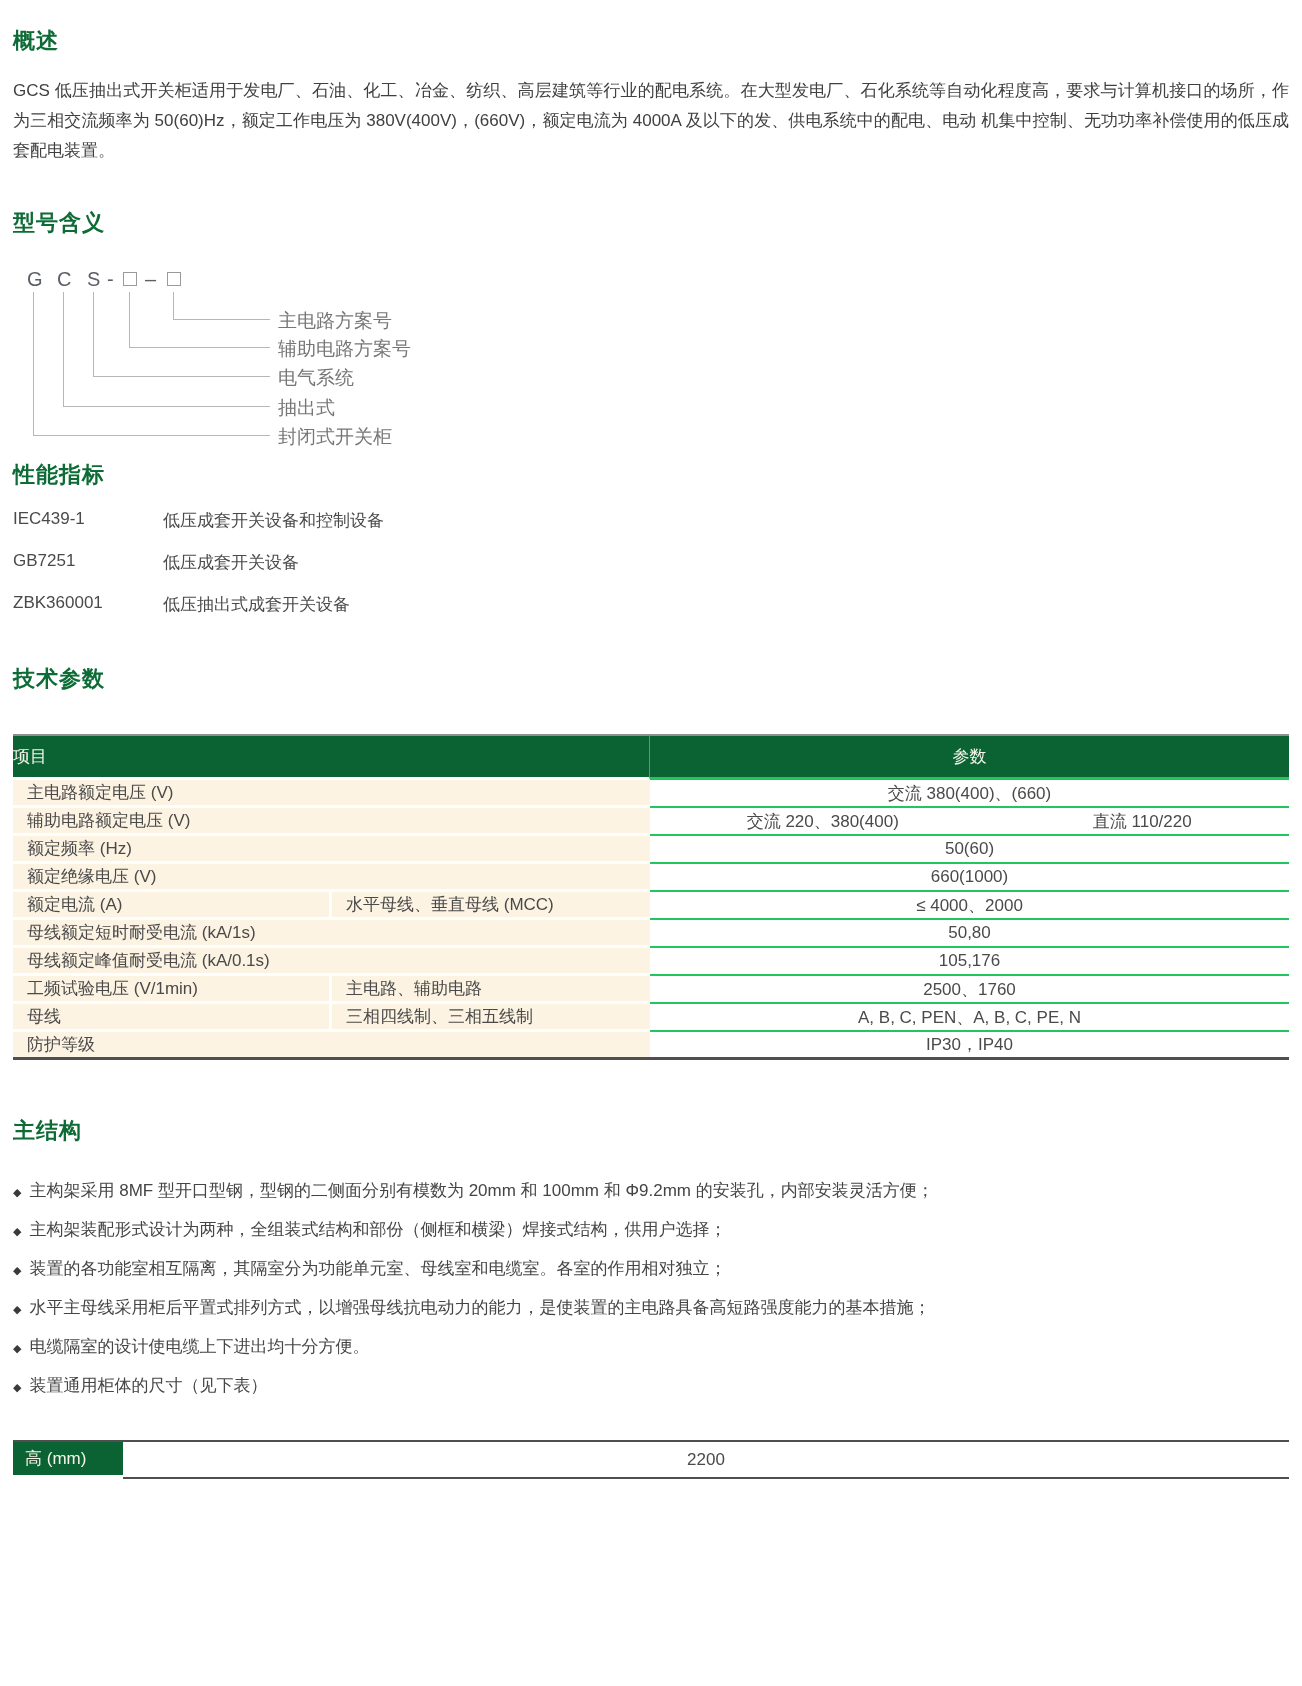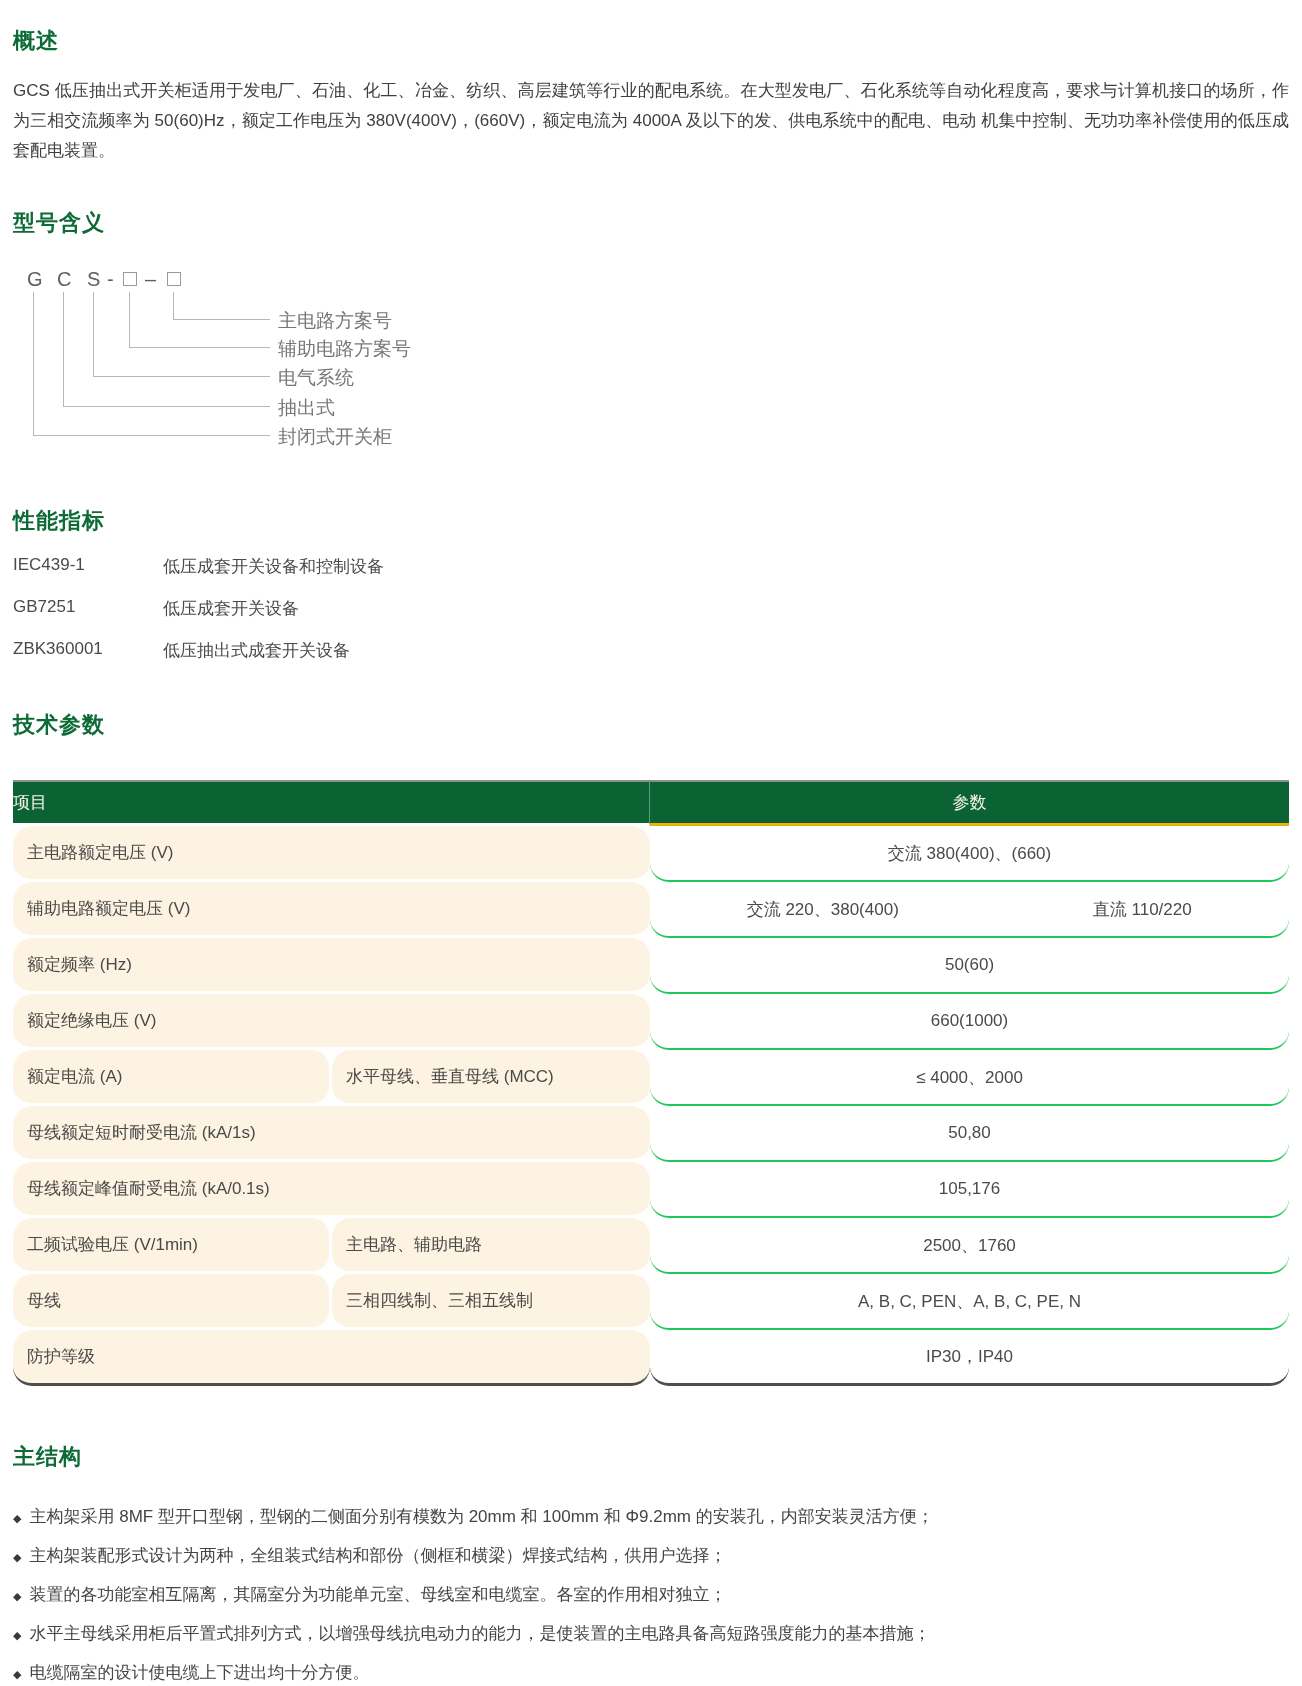--- a/index.html
+++ b/index.html
@@ -25,39 +25,39 @@
   .diagram .box {
     position:absolute; top:4px; width:14px; height:14px;
     border:1px solid #9a9a9a; background:#fff;
   }
   .diagram .lshape {
     position:absolute; border-left:1px solid #b7b7b7; border-bottom:1px solid #b7b7b7;
   }
   .diagram .dlabel { position:absolute; left:265px; font-size:19px; color:#767676; white-space:nowrap; }
 
   
-  .perf-section { margin-top:46px; }
+  .perf-section { }
   .perf-intro { font-size:17px; margin-top:26px; color:#4a4a4a; }
   .std-row { font-size:17px; margin-top:19px; color:#4a4a4a; display:flex;gap:40px; }
   .std-code { width:110px; flex:0 0 110px; }
   .std-desc { }
 
   
   .tech-section { margin-top:48px; }
   table.tech { width:1276px; border-collapse:separate; border-spacing:0; table-layout:fixed; margin-top:40px; font-size:17px; }
   table.tech col.c1 { width:319px; }
   table.tech col.c2 { width:318px; }
   table.tech col.c3 { width:639px; }
   table.tech th {
     background:#0b6233; color:#f7f4ea; font-weight:normal; height:46px;
     border-top:2px solid #8f8f8f;
   }
   table.tech th.h-item { text-align:left; border-right:1px solid rgba(255,255,255,0.35); border-bottom:3px solid #ffffff; }
-  table.tech th.h-param { text-align:center; border-bottom:3px solid #eab308; }
-  table.tech td { height:56px; vertical-align:middle;border-radius:19px; }
+  table.tech th.h-param { text-align:center; border-bottom:3px solid #22c55e; }
+  table.tech td { height:28px; vertical-align:middle; }
   table.tech td.item, table.tech td.sub {
     background:#fcf3e2; text-align:left; padding-left:14px; color:#4a4a4a;
     border-bottom:3px solid #ffffff;
   }
   table.tech td.item.split { border-right:3px solid #ffffff; }
   table.tech td.val { background:#ffffff; text-align:center; color:#4a4a4a; border-bottom:2px solid #22c55e; }
   table.tech tr.last td.item, table.tech tr.last td.sub { border-bottom:3px solid #4f4f4f; }
   table.tech tr.last td.val { border-bottom:3px solid #4f4f4f; }
   .val-split { display:flex; }
   .val-split span { flex:1 1 50%; text-align:center;padding-left:26px; }

